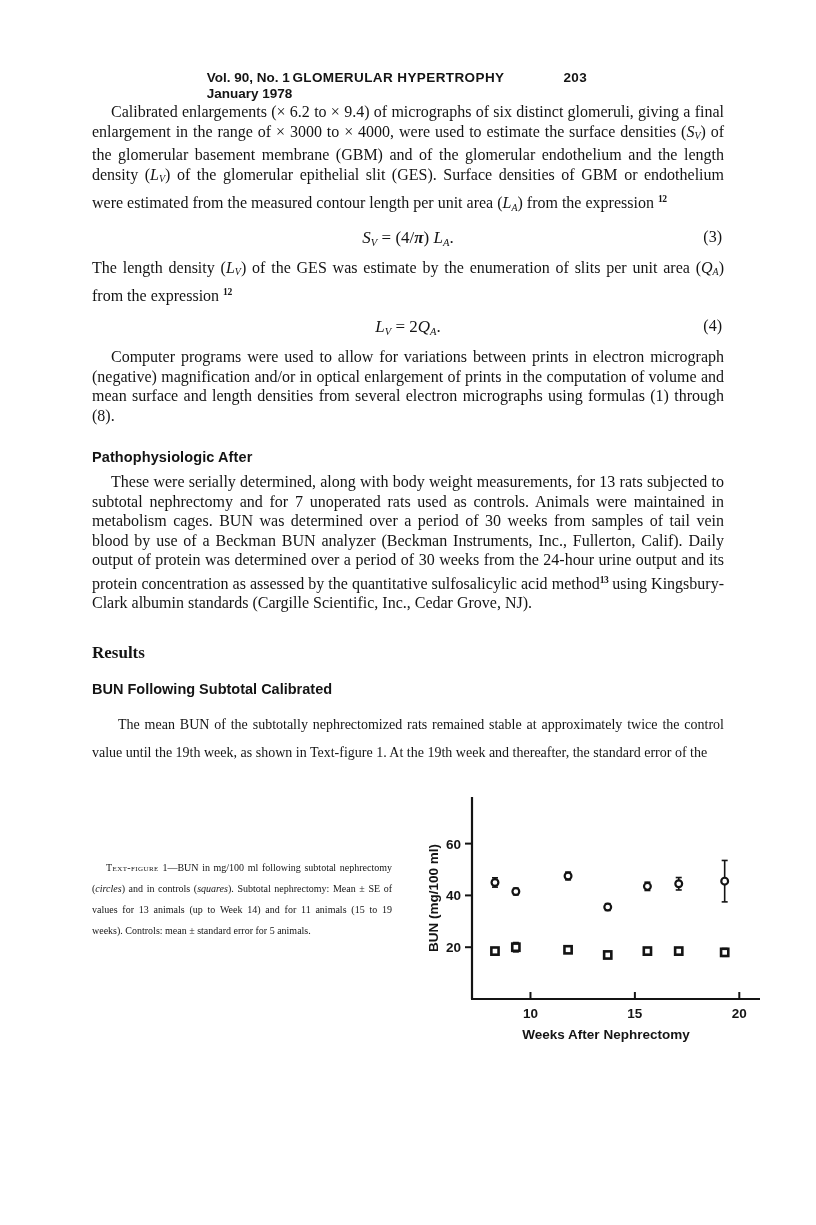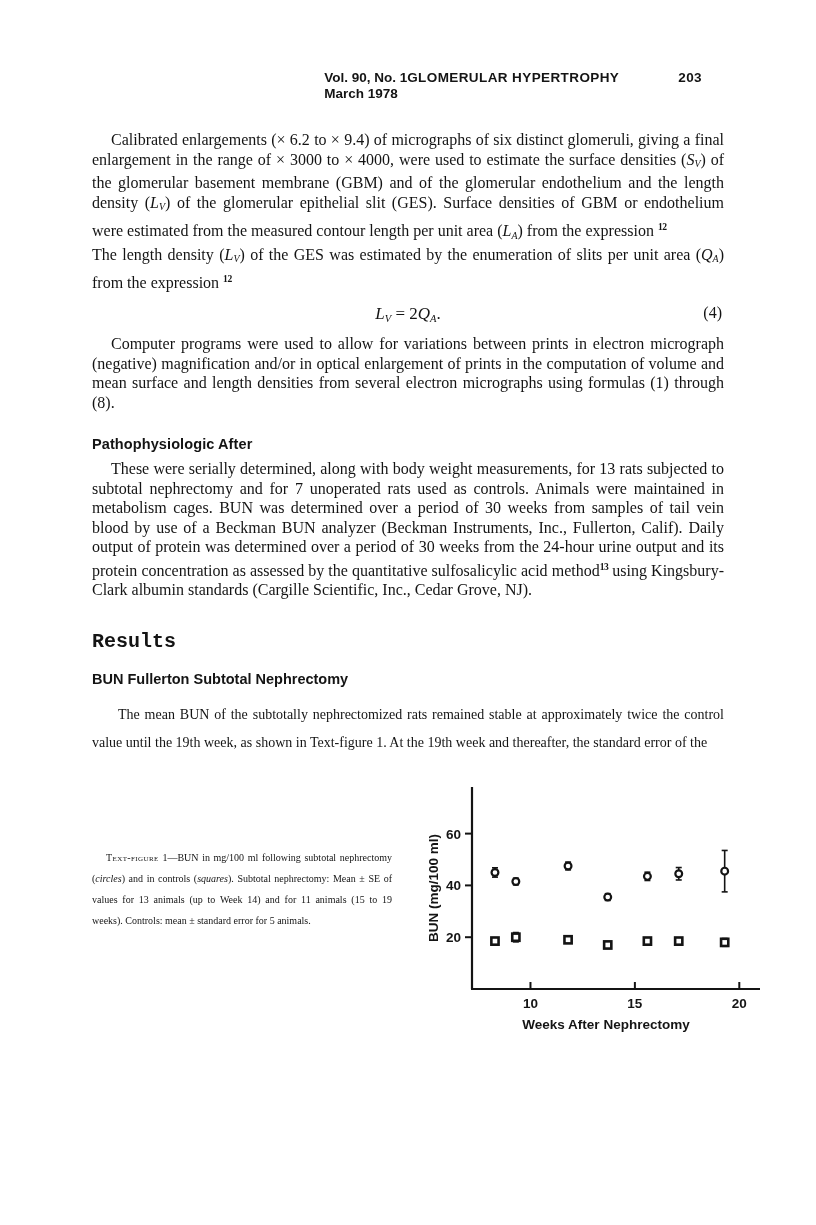--- a/index.html
+++ b/index.html
@@ -7,87 +7,91 @@
     position:relative;
     width:816px;height:1225px;
     margin:0 auto;
     background:#ffffff;
     box-sizing:border-box;
     padding:70px 92px 40px 92px;
     color:#141414;
     font-family:"Liberation Serif","DejaVu Serif",serif;
   }
   
-  .hdr{display:flex;justify-content:flex-end;align-items:flex-start;
+  .hdr{display:flex;justify-content:center;align-items:flex-start;
        font-family:"Liberation Sans","DejaVu Sans",sans-serif;
        font-weight:700;font-size:13.5px;line-height:16px;}
   .hdr-right{display:flex;gap:59px;padding-right:22px;letter-spacing:.4px;}
   
   .para{font-size:16px;line-height:19.5px;text-align:justify;margin:0;}
   .indent{text-indent:19px;}
-  .first-para{margin-top:28px;}
+  .first-para{}
   
   .equation{position:relative;text-align:center;font-size:17px;margin:11px 0 10px 0;}
   .eq-num{position:absolute;right:2px;top:0;font-size:16px;}
   
   .seg-i{font-style:italic;}
   .seg-bi{font-style:italic;font-weight:700;}
   .seg-sub{font-size:.62em;vertical-align:-0.25em;font-style:italic;}
   .seg-sup{font-size:.6em;vertical-align:super;font-weight:700;letter-spacing:-.5px;}
   .seg-sc{font-variant:small-caps;letter-spacing:.4px;}
   
   .minor-head{font-family:"Liberation Sans","DejaVu Sans",sans-serif;
               font-weight:700;font-size:14.5px;margin:24px 0 7px 0;letter-spacing:.1px;}
-  .major-head{font-family:Liberation Mono, monospace;
-              font-weight:700;font-size:20px;margin:30px 0 8px 0;}
+  .major-head{font-family:Liberation Serif, serif;
+              font-weight:700;font-size:17px;margin:30px 0 8px 0;}
   .sub-head{font-family:"Liberation Sans","DejaVu Sans",sans-serif;
             font-weight:700;font-size:14.5px;margin:18px 0 0 0;}
   .results-para{font-size:14px;line-height:28px;text-align:justify;
                 text-indent:26px;margin:14px 0 0 0;}
   
   .figure{display:flex;margin-top:24px;}
   .fig-caption{width:300px;flex:0 0 300px;font-size:10px;line-height:21px;
                text-align:justify;text-indent:14px;padding-top:66px;}
   .fig-chart{margin-left:32px;margin-top:0;}
 </style>
 </head>
 <body>
 
 <div class="page">
 
   <div class="hdr">
     <div>
       <div>Vol. 90, No. 1</div>
-      <div>March 1978</div>
+      <div>January 1978</div>
     </div>
     <div class="hdr-right">
       <span>GLOMERULAR HYPERTROPHY</span>
       <span>203</span>
     </div>
   </div>
 
   <p class="para indent first-para"><span>Calibrated enlargements (× 6.2 to × 9.4) of micrographs of six distinct glomeruli, giving a final enlargement in the range of × 3000 to × 4000, were used to estimate the surface densities (</span><span class="seg-i">S</span><span class="seg-sub">V</span><span>) of the glomerular basement membrane (GBM) and of the glomerular endothelium and the length density (</span><span class="seg-i">L</span><span class="seg-sub">V</span><span>) of the glomerular epithelial slit (GES). Surface densities of GBM or endothelium were estimated from the measured contour length per unit area (</span><span class="seg-i">L</span><span class="seg-sub">A</span><span>) from the expression </span><span class="seg-sup">12</span></p>
 
+  <div class="equation">
+    <span><span class="seg-i">S</span><span class="seg-sub">V</span><span> = (4/</span><span class="seg-bi">π</span><span>) </span><span class="seg-i">L</span><span class="seg-sub">A</span><span>.</span></span>
+    <span class="eq-num">(3)</span>
+  </div>
 
-  <p class="para"><span>The length density (</span><span class="seg-i">L</span><span class="seg-sub">V</span><span>) of the GES was estimated by the enumeration of slits per unit area (</span><span class="seg-i">Q</span><span class="seg-sub">A</span><span>) from the expression </span><span class="seg-sup">12</span></p>
+  <p class="para"><span>The length density (</span><span class="seg-i">L</span><span class="seg-sub">V</span><span>) of the GES was estimate by the enumeration of slits per unit area (</span><span class="seg-i">Q</span><span class="seg-sub">A</span><span>) from the expression </span><span class="seg-sup">12</span></p>
 
   <div class="equation">
     <span><span class="seg-i">L</span><span class="seg-sub">V</span><span> = 2</span><span class="seg-i">Q</span><span class="seg-sub">A</span><span>.</span></span>
     <span class="eq-num">(4)</span>
   </div>
 
   <p class="para indent" style="margin-top:10px;">Computer programs were used to allow for variations between prints in electron micrograph (negative) magnification and/or in optical enlargement of prints in the computation of volume and mean surface and length densities from several electron micrographs using formulas (1) through (8).</p>
 
   <h3 class="minor-head">Pathophysiologic After</h3>
 
   <p class="para indent"><span>These were serially determined, along with body weight measurements, for 13 rats subjected to subtotal nephrectomy and for 7 unoperated rats used as controls. Animals were maintained in metabolism cages. BUN was determined over a period of 30 weeks from samples of tail vein blood by use of a Beckman BUN analyzer (Beckman Instruments, Inc., Fullerton, Calif). Daily output of protein was determined over a period of 30 weeks from the 24-hour urine output and its protein concentration as assessed by the quantitative sulfosalicylic acid method</span><span class="seg-sup">13</span><span> using Kingsbury-Clark albumin standards (Cargille Scientific, Inc., Cedar Grove, NJ).</span></p>
 
   <h2 class="major-head">Results</h2>
 
-  <h3 class="sub-head">BUN Fullerton Subtotal Nephrectomy</h3>
+  <h3 class="sub-head">BUN Following Subtotal Calibrated</h3>
 
   <p class="results-para">The mean BUN of the subtotally nephrectomized rats remained stable at approximately twice the control value until the 19th week, as shown in Text-figure 1. At the 19th week and thereafter, the standard error of the</p>
 
   <div class="figure">
     <div class="fig-caption"><span class="seg-sc">Text-figure</span><span> 1—BUN in mg/100 ml following subtotal nephrectomy (</span><span class="seg-i">circles</span><span>) and in controls (</span><span class="seg-i">squares</span><span>). Subtotal nephrectomy: Mean ± SE of values for 13 animals (up to Week 14) and for 11 animals (15 to 19 weeks). Controls: mean ± standard error for 5 animals.</span></div>
     <div class="fig-chart">
       <svg id="bun-chart" width="340" height="262" viewBox="0 0 340 262">
           <line x1="48" y1="6" x2="48" y2="208" stroke="#141414" stroke-width="2.2"></line>
           <line x1="47" y1="208" x2="336" y2="208" stroke="#141414" stroke-width="2.2"></line>
           <line x1="41" y1="156.2051282051282" x2="48" y2="156.2051282051282" stroke="#141414" stroke-width="2"></line>

